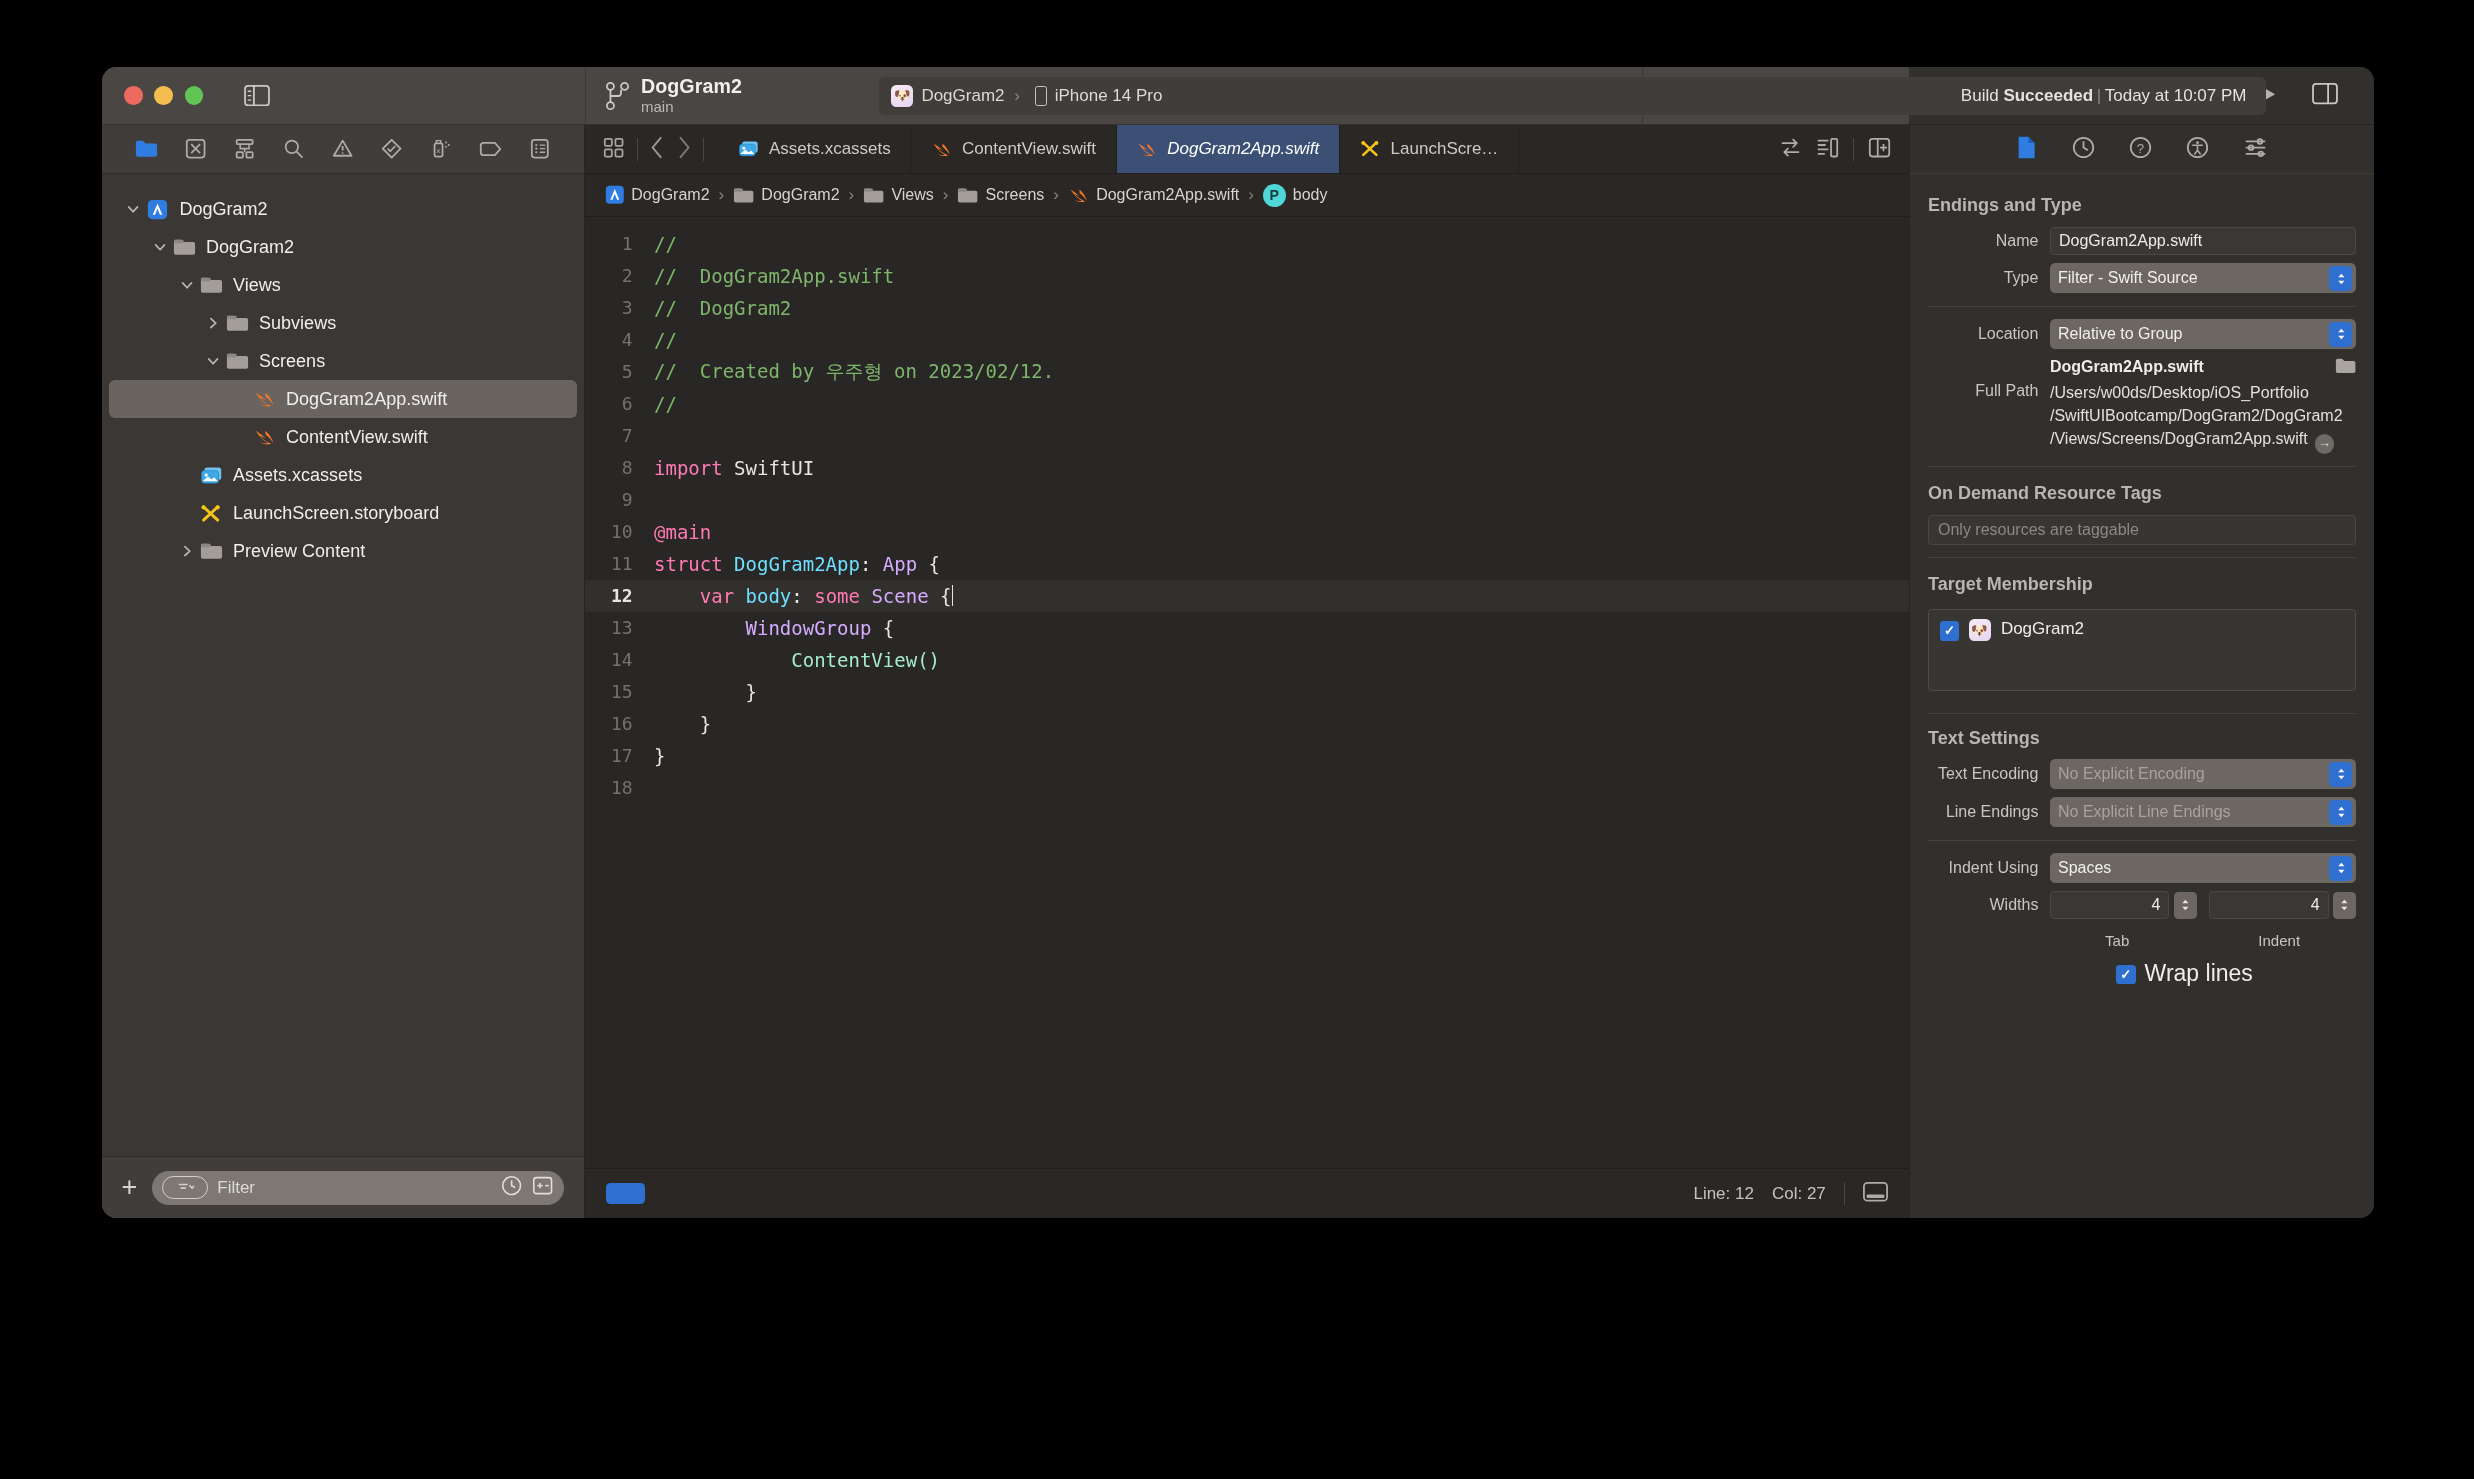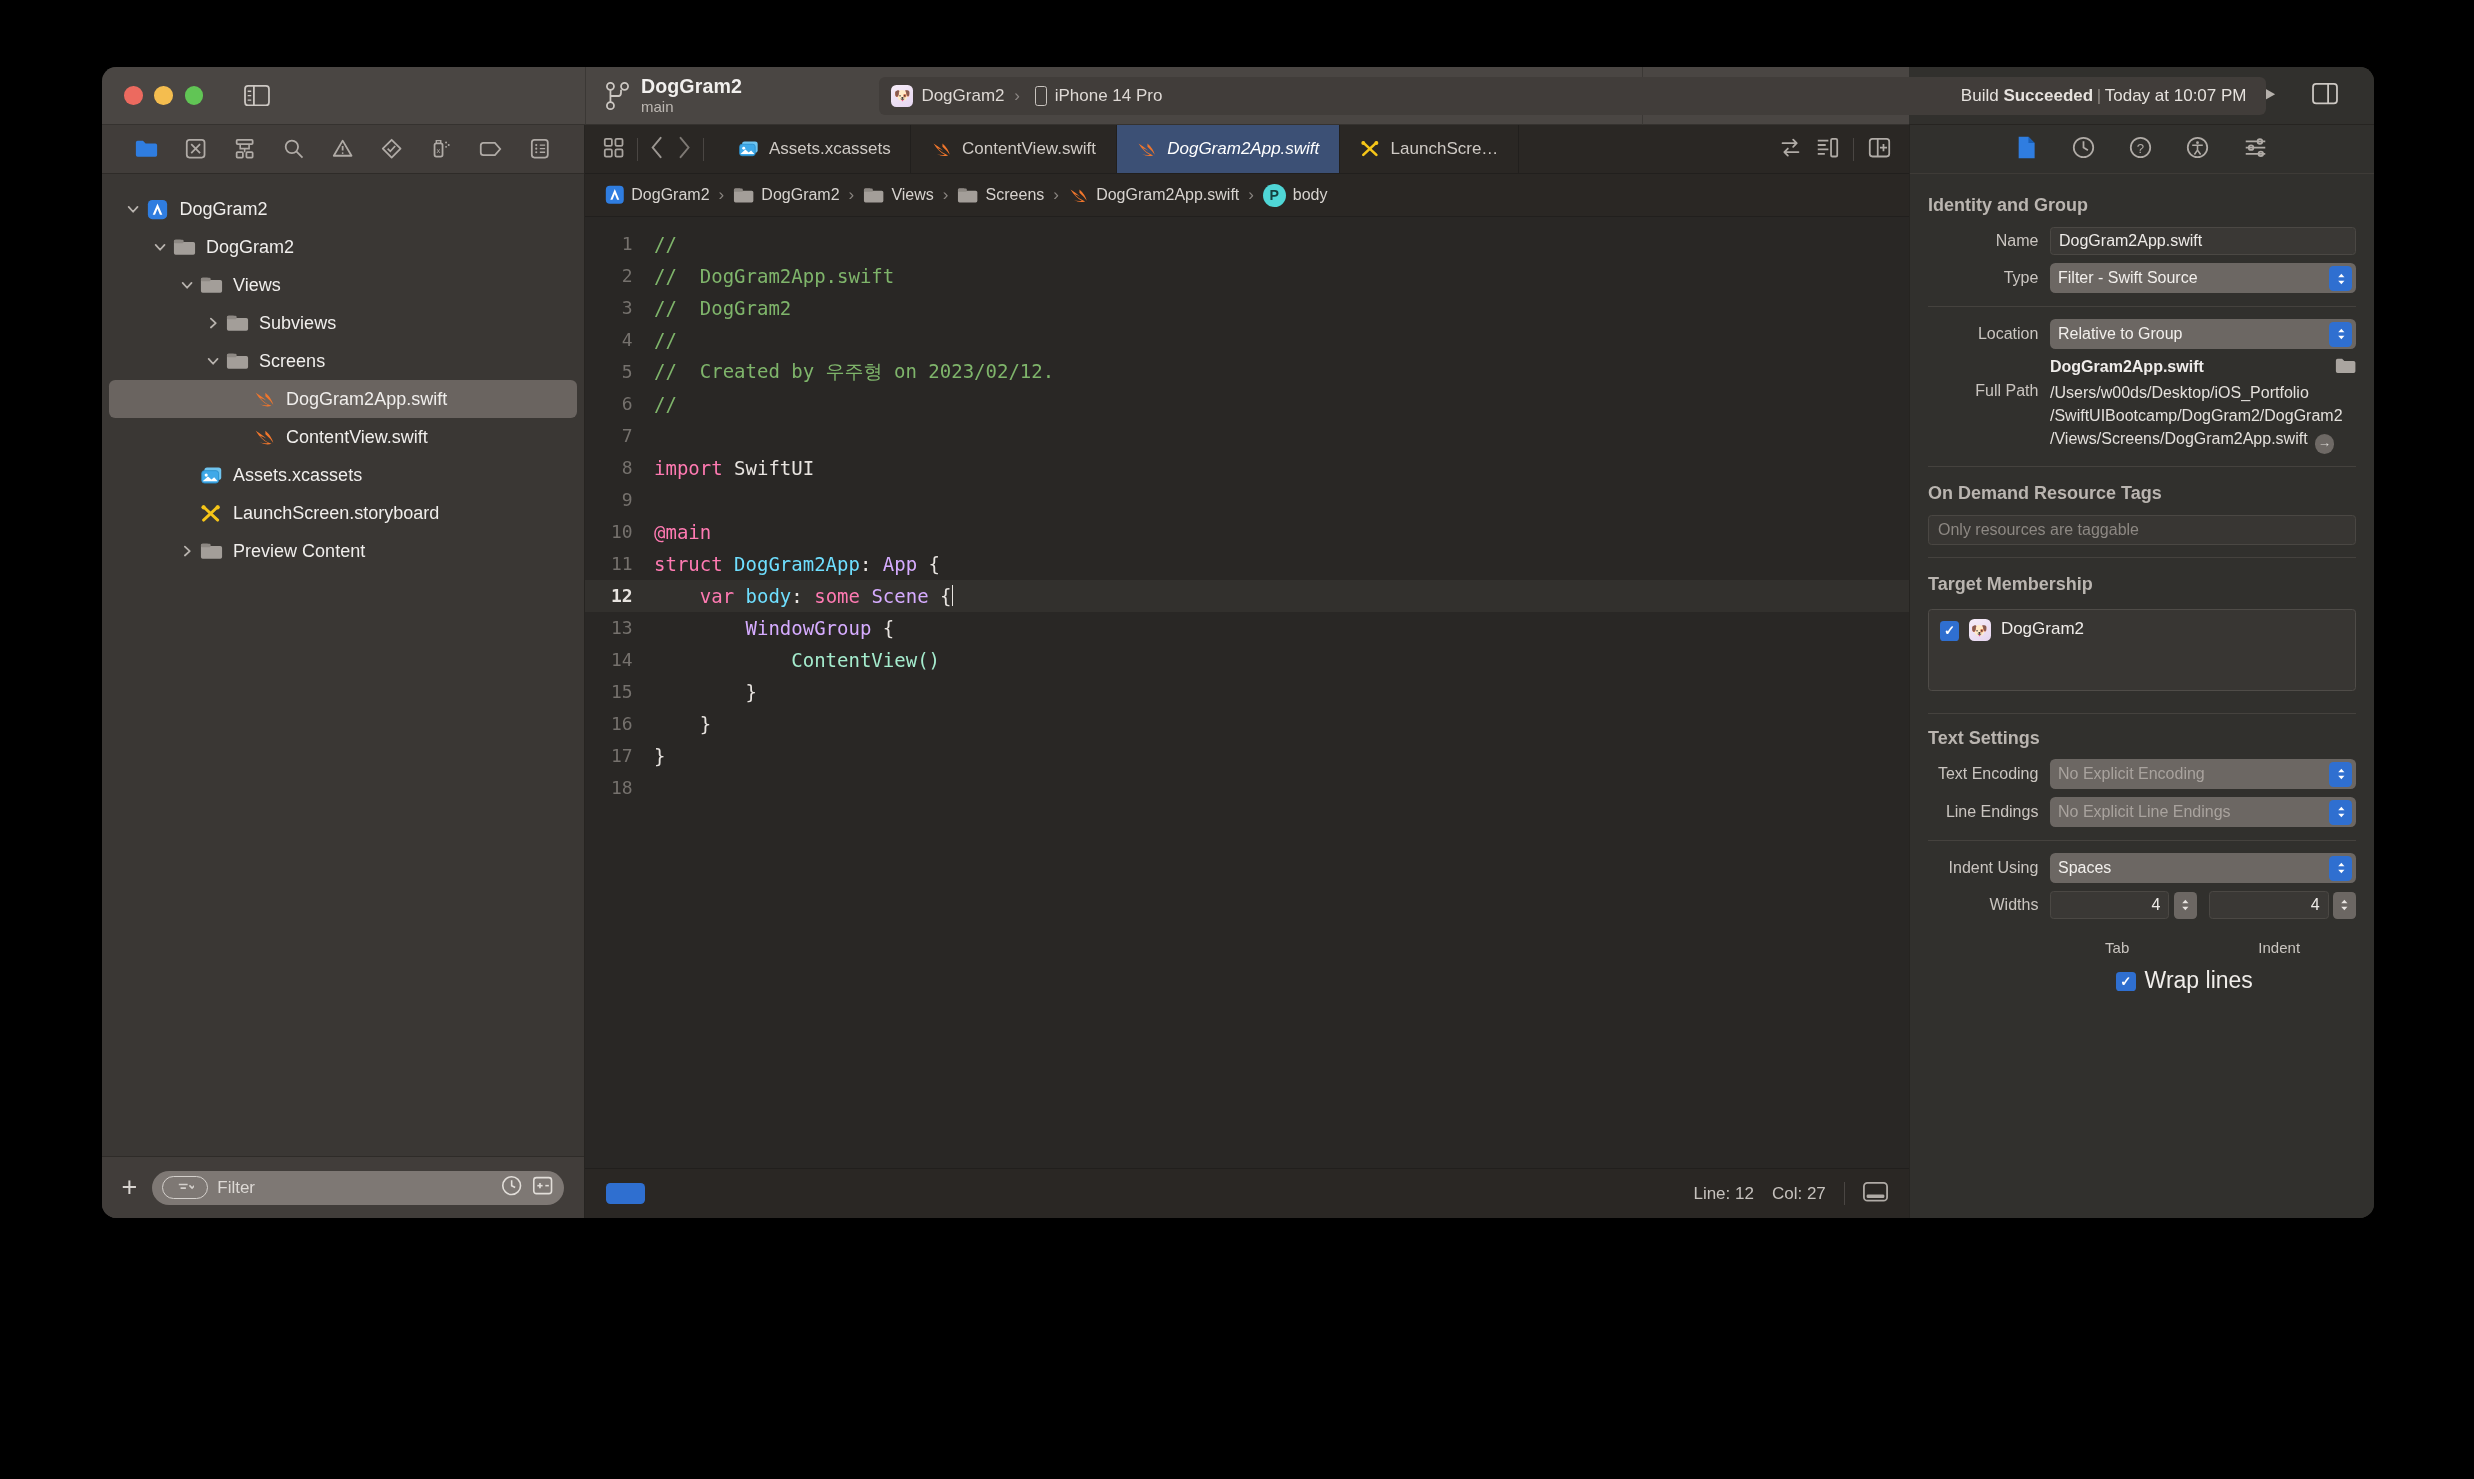--- a/index.html
+++ b/index.html
@@ -214,21 +214,21 @@
   .widths-row { display:flex; align-items:center; padding-right:18px; }
   .num-field {
     flex:1; height:28.4px; background:#3a3835; border:0.9px solid #4b4844;
     border-radius:3.6px; color:#eeebe8; font-size:16px;
     display:flex; align-items:center; justify-content:flex-end; padding:0 8px;
   }
   .stepper-gray {
     width:23px; height:27px; background:#6c6763; border-radius:4.4px; margin-left:4.4px;
     display:flex; flex-direction:column; align-items:center; justify-content:center; gap:1.8px; flex-shrink:0;
   }
-  .sublabels { display:flex; margin-top:20px; }
+  .sublabels { display:flex; margin-top:13px; }
   .sublabel { color:#cac5c0; font-size:15px; text-align:center; }
   .wrap-row { display:flex; align-items:center; gap:9px; padding-left:206px; margin-top:10.7px; }
   .wrap-lbl { color:#f0edea; font-size:23px; }
 </style>
 </head>
 <body>
 
 <div class="desktop">
 <div class="window">
 
@@ -824,21 +824,21 @@
                 <line x1="3" y1="12" x2="25" y2="12" stroke="#b0aba6" stroke-width="2"></line>
                 <circle cx="9" cy="12" r="2.6" fill="none" stroke="#b0aba6" stroke-width="2"></circle>
                 <line x1="3" y1="19" x2="25" y2="19" stroke="#b0aba6" stroke-width="2"></line>
                 <circle cx="20" cy="19" r="2.6" fill="none" stroke="#b0aba6" stroke-width="2"></circle>
               </svg>
         </span>
       </div>
 
       <div class="insp-body">
 
-        <div class="sect-title">Identity and Group</div>
+        <div class="sect-title">Endings and Type</div>
 
         <div class="frow">
           <div class="flabel">Name</div>
           <div class="ftext">DogGram2App.swift</div>
         </div>
 
         <div class="frow">
           <div class="flabel">Type</div>
           <div class="fpopup">
             <span>Filter - Swift Source</span>

